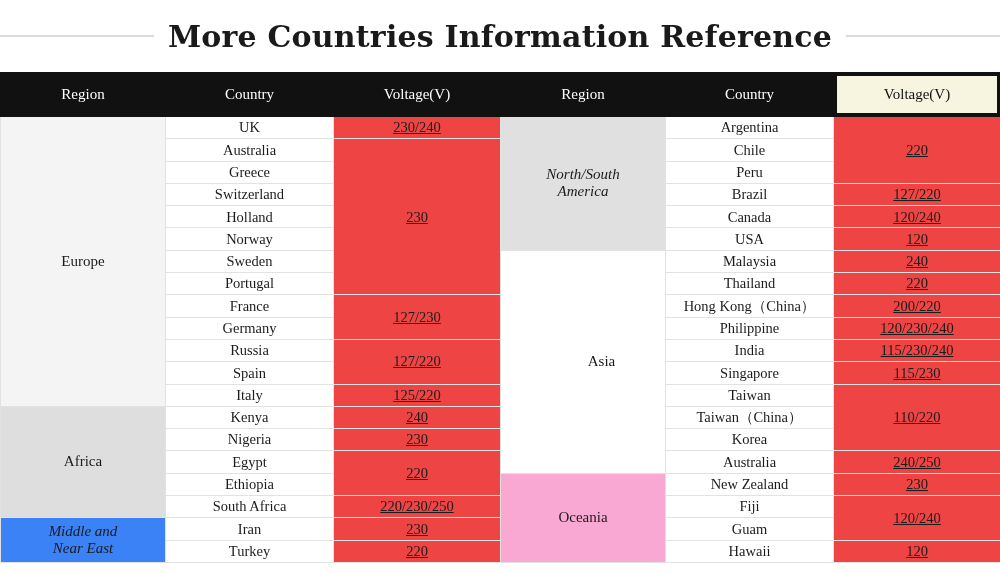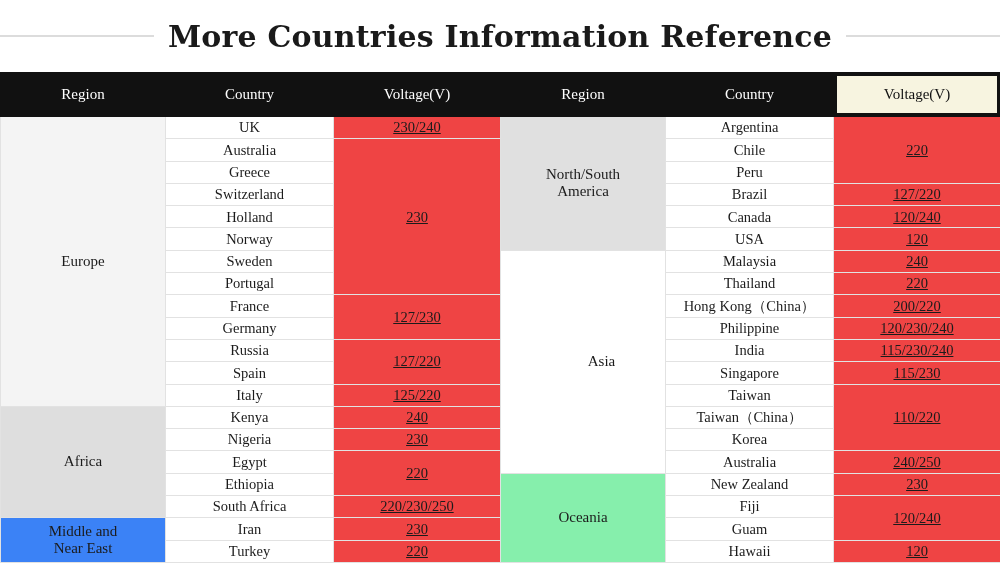--- a/index.html
+++ b/index.html
@@ -76,27 +76,27 @@
 
   
   .region-cell {
     font-size: 15px;
     background: #f5f5f5;
   }
   .region-cell.shade-a { background: #f4f4f4; }
   .region-cell.shade-b { background: #dedede; }
   .region-cell.shade-c { background: #ffffff; padding-left: 41px; }
   .region-cell.shade-d { background: #e0e0e0; }
-  .region-cell.shade-e { background: #86efac; }
+  .region-cell.shade-e { background: #f9a8d4; }
   .region-cell.shade-f { background: #3b82f6; }
 
   .data-cell { background: #ffffff; }
   .volt-cell { background: #ef4444; text-decoration: underline; }
 
-  .two-line { line-height: 1.25; }
+  .two-line { line-height: 1.25; font-style: italic; }
 </style>
 </head>
 <body>
 
 <div id="page">
 
   <div class="title-wrap">
     <div class="title-rule"></div>
     <div class="title-text">More Countries Information Reference</div>
     <div class="title-rule"></div>

